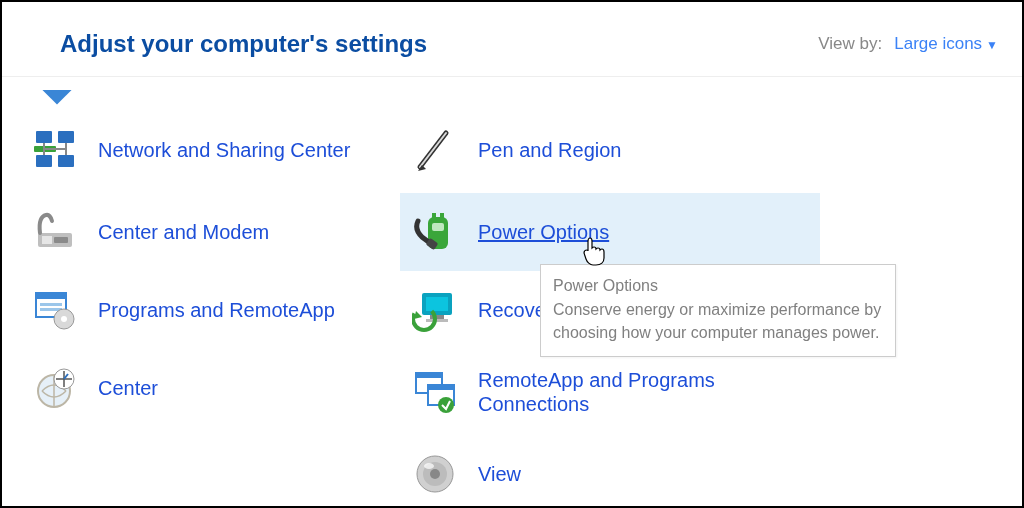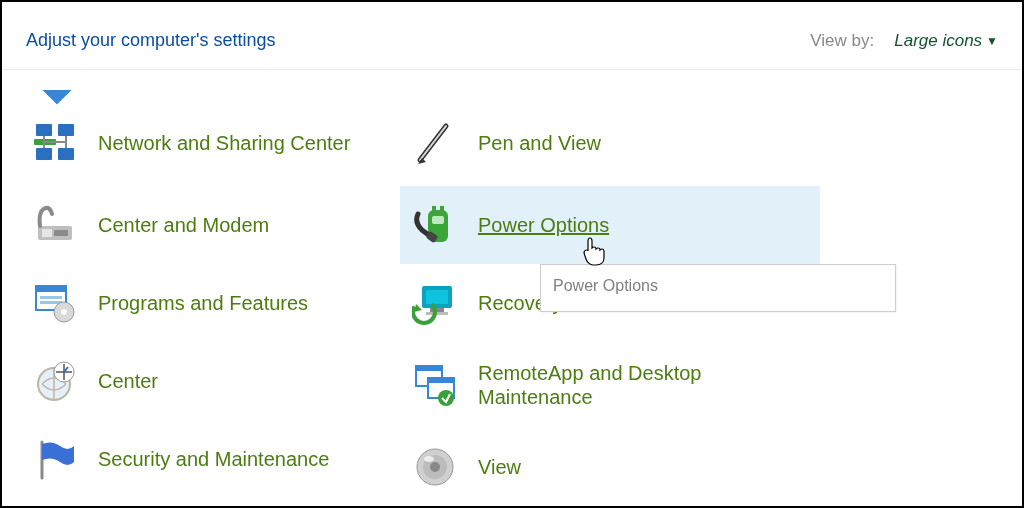--- a/index.html
+++ b/index.html
@@ -20,36 +20,36 @@
     overflow: hidden;
   }
   .header {
     display: flex;
     justify-content: space-between;
     align-items: center;
     padding: 28px 24px 18px 24px;
   }
   .title {
     color: #0b4da2;
-    font-size: 18px;
-    font-weight: 400;
+    font-size: 24px;
+    font-weight: 700;
+    margin-left: 34px;
   }
   .viewby {
     display: flex;
     align-items: flex-start;
-    gap: 20px;
+    gap: 12px;
     font-size: 17px;
   }
   .viewby-label {
     color: #888;
   }
   .viewby-value {
-    color: #14532d;
+    color: #3b82f6;
     cursor: pointer;
-    font-style: italic;
   }
   .viewby-value .chev {
     font-size: 12px;
     vertical-align: middle;
     margin-left: 4px;
   }
   .divider {
     border-top: 1px solid #eee;
     margin: 0 0 0 0;
   }
@@ -92,21 +92,21 @@
     gap: 20px;
     padding: 12px 12px;
     cursor: pointer;
     min-height: 54px;
   }
   .item.tall { min-height: 62px; }
   .item.highlighted {
     background: #e2f0fa;
   }
   .item .label {
-    color: #4d7c0f;
+    color: #1d4ed8;
     font-size: 20px;
     line-height: 1.2;
   }
   .item.highlighted .label {
     text-decoration: underline;
   }
   .icon {
     width: 46px;
     height: 46px;
     flex: 0 0 46px;
@@ -193,62 +193,53 @@
         <span class="icon">
           <svg width="46" height="46" viewBox="0 0 46 46">
             <rect x="4" y="6" width="30" height="24" fill="#fff" stroke="#3a86d6" stroke-width="2"></rect>
             <rect x="4" y="6" width="30" height="6" fill="#3a86d6"></rect>
             <rect x="8" y="16" width="22" height="3" fill="#9bc6ea"></rect>
             <rect x="8" y="21" width="22" height="3" fill="#9bc6ea"></rect>
             <circle cx="32" cy="32" r="10" fill="#d9d9d9" stroke="#999"></circle>
             <circle cx="32" cy="32" r="3" fill="#fff"></circle>
           </svg>
         </span>
-        <span class="label">Programs and Features</span>
+        <span class="label">Programs and RemoteApp</span>
       </div>
 
       <div class="item">
         <span class="icon">
           <svg width="46" height="46" viewBox="0 0 46 46">
             <circle cx="22" cy="26" r="16" fill="#e6f0f8" stroke="#bcb6a6" stroke-width="2"></circle>
             <path d="M10 26 Q22 14 34 26" fill="none" stroke="#bcb6a6" stroke-width="1.5"></path>
             <path d="M10 26 Q22 38 34 26" fill="none" stroke="#bcb6a6" stroke-width="1.5"></path>
             <line x1="22" y1="10" x2="22" y2="42" stroke="#bcb6a6" stroke-width="1.5"></line>
             <circle cx="32" cy="14" r="10" fill="#fff" stroke="#999"></circle>
             <line x1="32" y1="6" x2="32" y2="22" stroke="#555" stroke-width="1.5"></line>
             <line x1="24" y1="14" x2="40" y2="14" stroke="#555" stroke-width="1.5"></line>
             <line x1="32" y1="14" x2="36" y2="9" stroke="#2b6fbf" stroke-width="2"></line>
           </svg>
         </span>
         <span class="label">Center</span>
       </div>
 
-      <div class="item">
-        <span class="icon">
-          <svg width="46" height="46" viewBox="0 0 46 46">
-            <line x1="10" y1="6" x2="10" y2="42" stroke="#8a8a8a" stroke-width="3" stroke-linecap="round"></line>
-            <path d="M10 8 Q20 4 28 10 Q36 16 42 10 L42 26 Q36 32 28 26 Q20 20 10 24 Z" fill="#3a6fd6"></path>
-          </svg>
-        </span>
-        <span class="label">Security and Maintenance</span>
-      </div>
 
     </div>
 
     <div class="col col2">
 
       <div class="item tall">
         <span class="icon">
           <svg width="46" height="46" viewBox="0 0 46 46">
             <path d="M8 40 L34 6" stroke="#333" stroke-width="5" stroke-linecap="round"></path>
             <path d="M8 40 L34 6" stroke="#d9d9d9" stroke-width="2" stroke-linecap="round"></path>
             <path d="M6 44 L10 38 L14 42 Z" fill="#333"></path>
           </svg>
         </span>
-        <span class="label">Pen and View</span>
+        <span class="label">Pen and Region</span>
       </div>
 
       <div class="item highlighted">
         <span class="icon">
           <svg width="46" height="46" viewBox="0 0 46 46">
             <rect x="16" y="8" width="20" height="32" rx="6" fill="#3aa63a"></rect>
             <rect x="20" y="4" width="4" height="6" fill="#3aa63a"></rect>
             <rect x="28" y="4" width="4" height="6" fill="#3aa63a"></rect>
             <rect x="20" y="14" width="12" height="8" fill="#bfe8bf" rx="2"></rect>
             <path d="M6 12 Q2 20 10 28 L18 34" fill="none" stroke="#333" stroke-width="5" stroke-linecap="round"></path>
@@ -276,39 +267,40 @@
         <span class="icon">
           <svg width="46" height="46" viewBox="0 0 46 46">
             <rect x="4" y="4" width="26" height="20" fill="#fff" stroke="#3a86d6" stroke-width="2"></rect>
             <rect x="4" y="4" width="26" height="5" fill="#3a86d6"></rect>
             <rect x="16" y="16" width="26" height="20" fill="#fff" stroke="#3a86d6" stroke-width="2"></rect>
             <rect x="16" y="16" width="26" height="5" fill="#3a86d6"></rect>
             <circle cx="34" cy="36" r="8" fill="#3aa13a"></circle>
             <path d="M30 36 L34 40 L38 32" fill="none" stroke="#fff" stroke-width="2"></path>
           </svg>
         </span>
-        <span class="label">RemoteApp and Desktop Maintenance</span>
+        <span class="label">RemoteApp and Programs Connections</span>
       </div>
 
       <div class="item">
         <span class="icon">
           <svg width="46" height="46" viewBox="0 0 46 46">
             <circle cx="23" cy="23" r="18" fill="#d0d0d0" stroke="#999" stroke-width="1"></circle>
             <circle cx="23" cy="23" r="12" fill="#bcbcbc"></circle>
             <circle cx="23" cy="23" r="5" fill="#888"></circle>
             <ellipse cx="17" cy="15" rx="5" ry="3" fill="#fff" opacity="0.7"></ellipse>
           </svg>
         </span>
         <span class="label">View</span>
       </div>
 
     </div>
   </div>
 
   <div class="tooltip">
     <div class="tt-title">Power Options</div>
+    <div>Conserve energy or maximize performance by choosing how your computer manages power.</div>
   </div>
 
   <svg class="cursor" width="26" height="30" viewBox="0 0 26 30">
     <path d="M8 2 C9 2 10 3 10 5 L10 12 C10 12 11 11 12 11 C13 11 14 12 14 13 C14 13 15 12 16 12 C17 12 18 13 18 14 C18 14 19 13 20 13 C21 13 22 14 22 16 L22 22 C22 26 19 29 14 29 L11 29 C8 29 5 26 4 23 L2 17 C2 15 3 14 5 14 C6 14 6 15 6 15 L6 5 C6 3 7 2 8 2 Z" fill="#fff" stroke="#000" stroke-width="1.2"></path>
   </svg>
 
 </div>
 
 </body></html>

